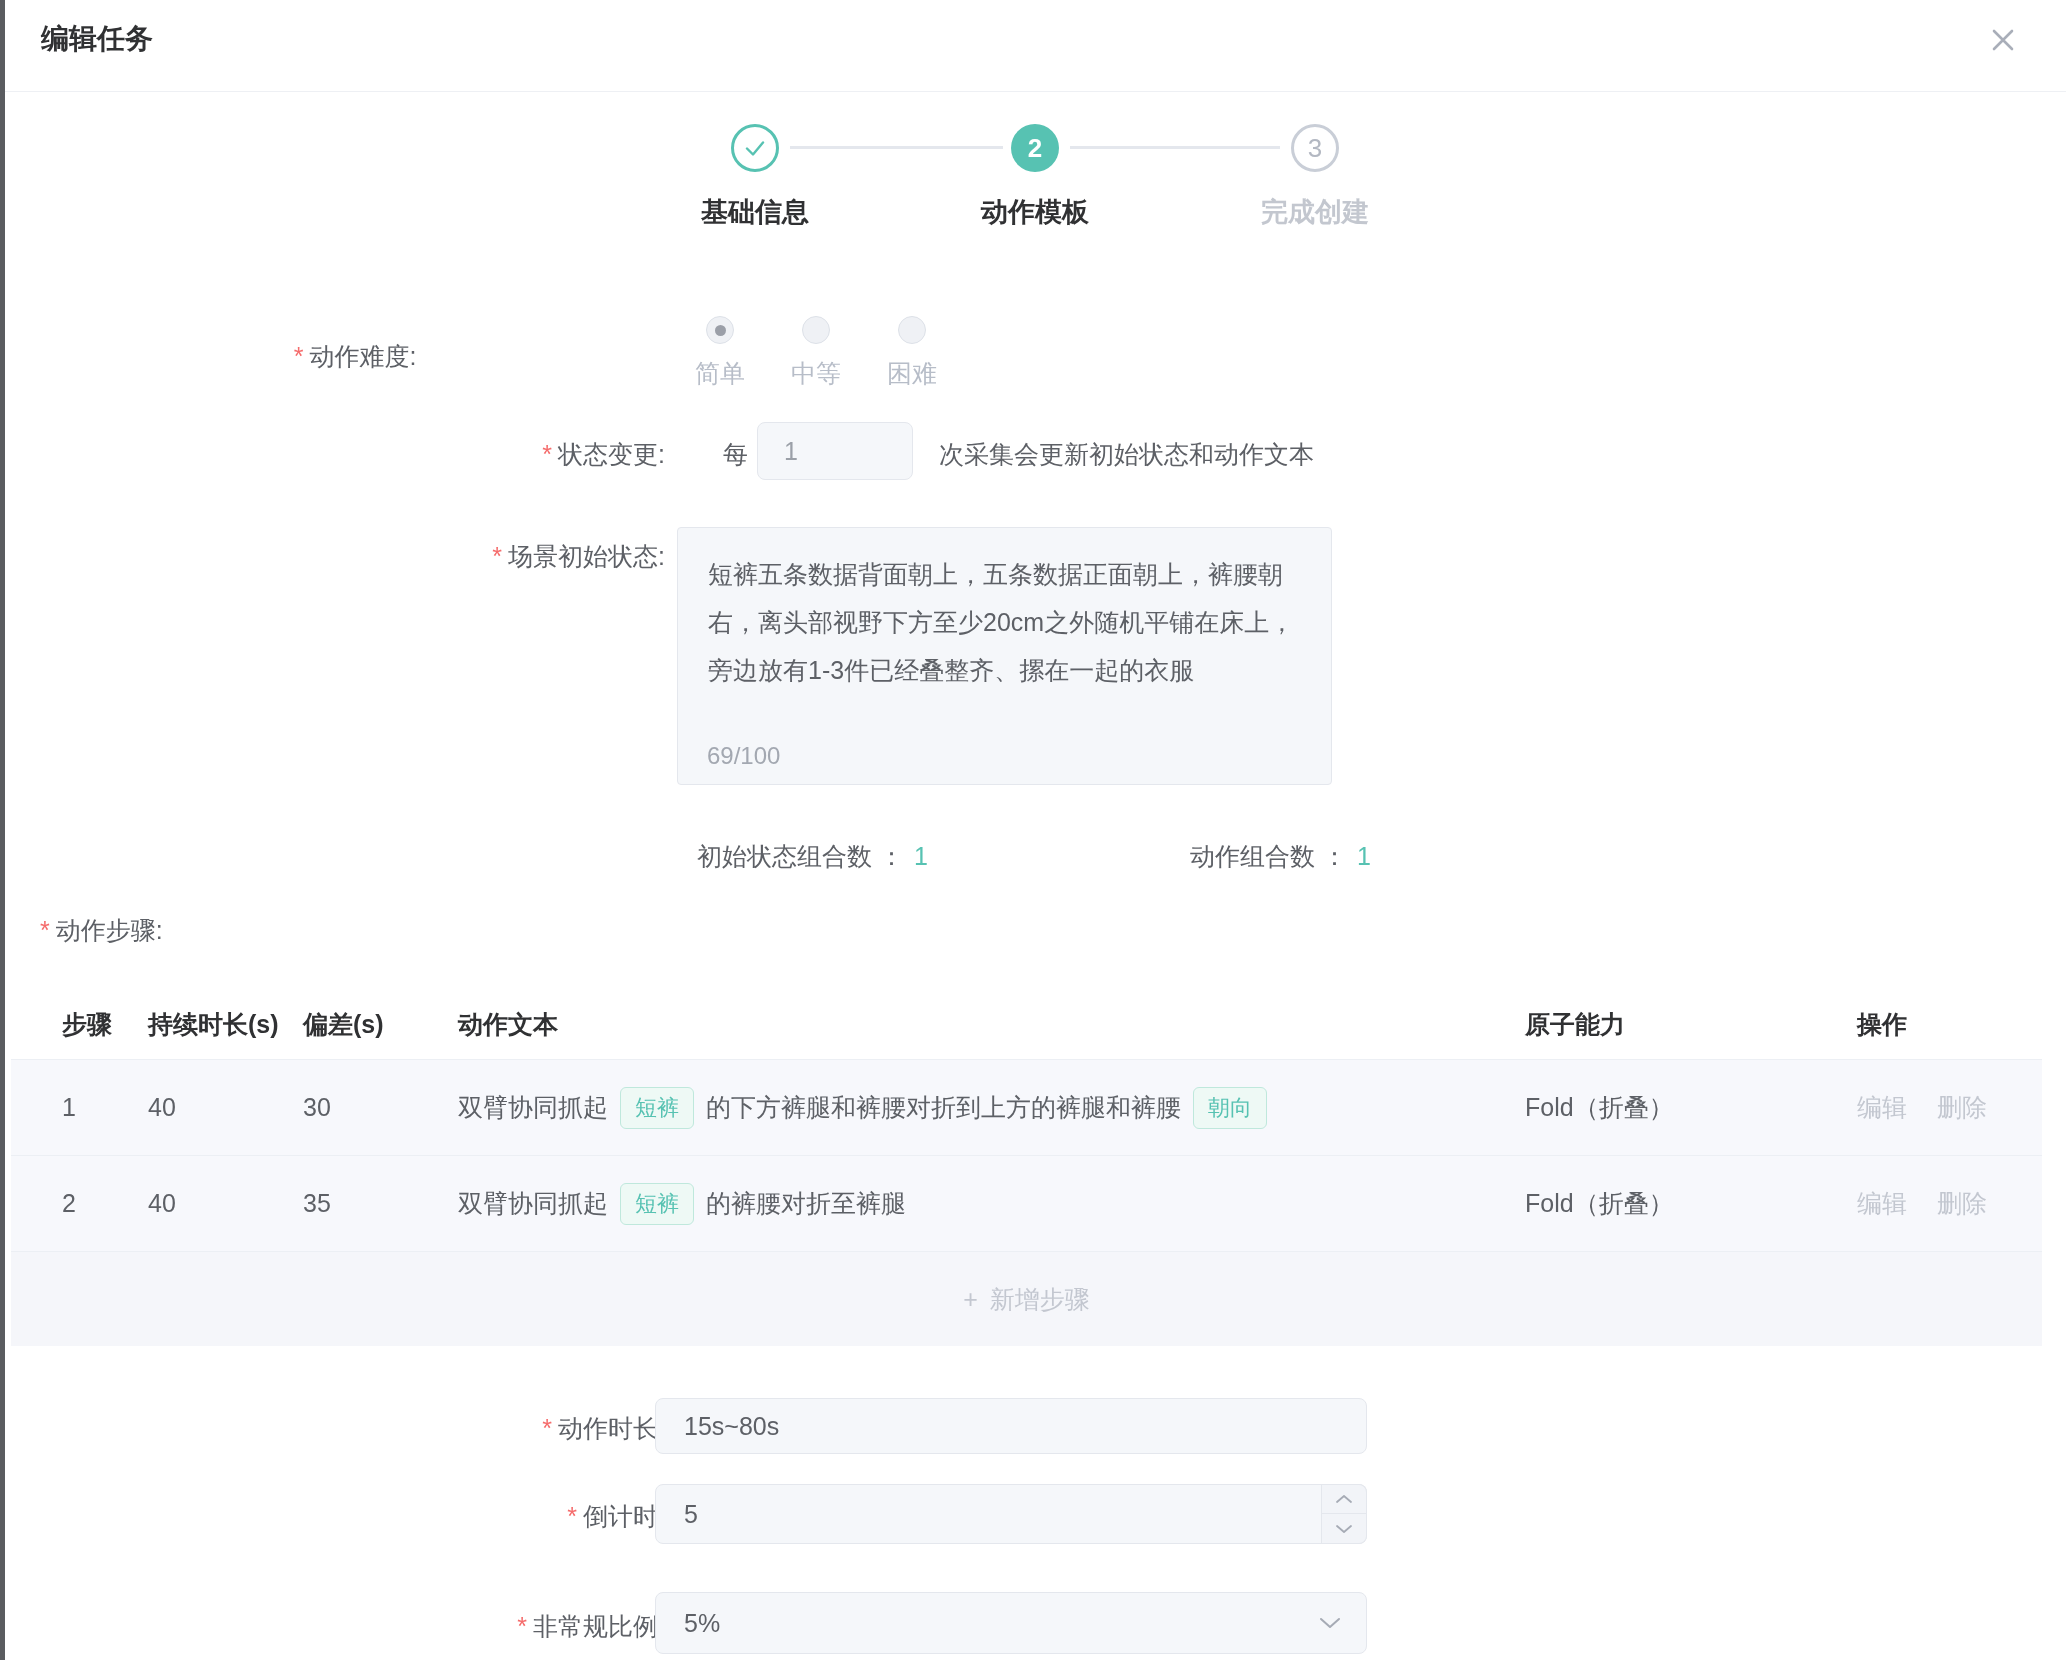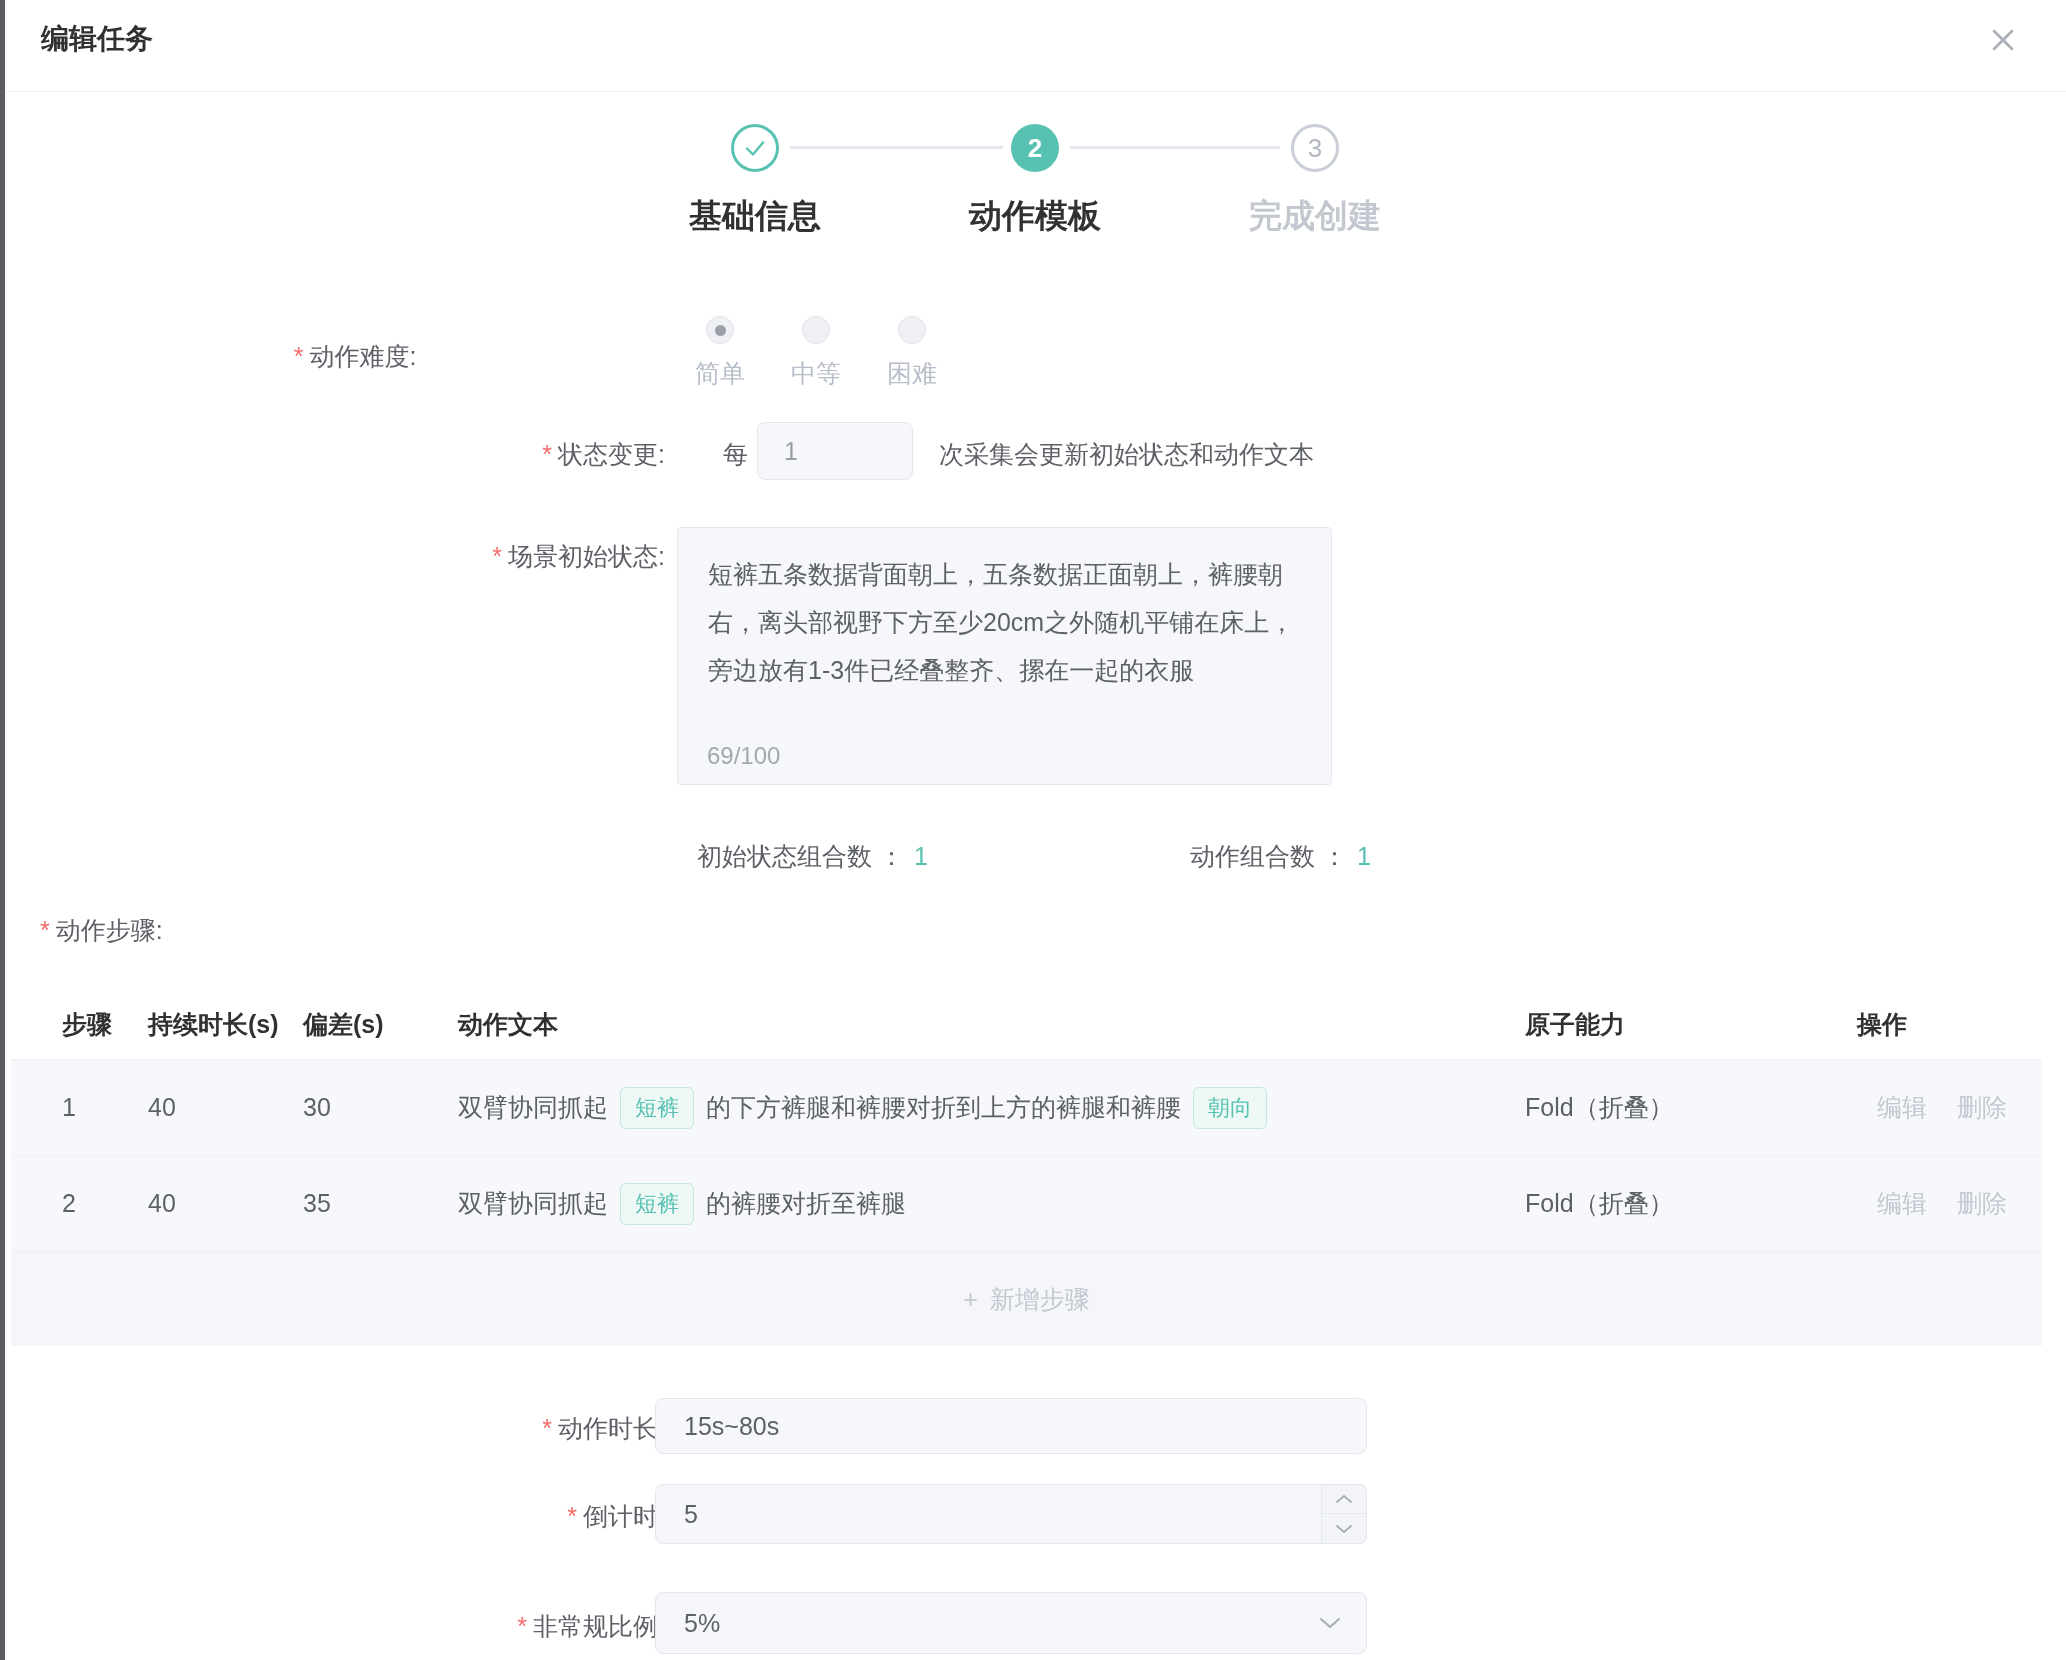--- a/index.html
+++ b/index.html
@@ -13,21 +13,21 @@
   .dlg-header { position:absolute; left:0; top:0; right:0; height:92px; border-bottom:1px solid #eef0f4; }
   .dlg-title { position:absolute; left:36px; top:20px; font-size:28px; font-weight:700; color:var(--text_primary); }
   .dlg-close { position:absolute; left:1976px; top:18px; width:44px; height:44px; display:flex; align-items:center; justify-content:center; cursor:pointer; }
 
   
   .step-circle { position:absolute; top:124px; width:48px; height:48px; border-radius:50%; display:flex; align-items:center; justify-content:center; background:#fff; }
   .step-done { border:3px solid var(--accent); }
   .step-active { background:var(--accent); color:#fff; font-size:26px; font-weight:700; }
   .step-pending { border:3px solid #c9ced7; color:#b3b8c2; font-size:26px; }
   .step-line { position:absolute; top:146px; height:3px; background:#e4e7ed; }
-  .step-label { position:absolute; top:194px; width:240px; text-align:center; font-size:33px; font-weight:700; color:var(--text_primary); }
+  .step-label { position:absolute; top:194px; width:240px; text-align:center; font-size:27px; font-weight:700; color:var(--text_primary); }
   .step-label.pending { color:#c3c7cf; }
 
   
   .frm-label { position:absolute; left:40px; width:620px; text-align:right; font-size:25px; color:var(--text_regular); }
   .req { color:var(--danger); margin-right:6px; }
 
   
   .radio-group { position:absolute; left:690px; top:331px; height:44px; display:flex; align-items:center; gap:46px; }
   .radio-opt { display:flex; align-items:center; gap:13px; font-size:25px; color:#b7bdc8;flex-direction:column; }
   .radio-dot { width:28px; height:28px; border-radius:50%; background:#eff1f5; border:1px solid #dde1e8; display:flex; align-items:center; justify-content:center; }
@@ -52,21 +52,21 @@
   
   .steps-label { position:absolute; left:35px; top:914px; font-size:25px; color:var(--text_regular); }
 
   
   .tbl { position:absolute; left:6px; right:24px; top:990px; }
   .tbl-row { display:grid; grid-template-columns:86px 155px 155px 1067px 332px auto; padding-left:51px; align-items:center; font-size:25px; }
   .tbl-head { height:69px; font-weight:700; color:var(--text_primary); background:#fff; }
   .tbl-body-row { height:96px; background:var(--row_bg); border-top:1px solid #eceff4; color:var(--text_regular); }
   .cell-text { display:flex; align-items:center; white-space:nowrap; overflow:hidden; }
   .tag { display:inline-flex; align-items:center; margin:0 12px; padding:5px 14px; border-radius:6px; font-size:22px; background:var(--accent_bg); border:1px solid var(--accent_border); color:var(--accent);font-family:Liberation Mono, monospace; }
-  .cell-ops { display:flex; gap:30px; color:#c3c7d0;margin-left:20px; }
+  .cell-ops { display:flex; gap:30px; color:#c3c7d0; }
   .op-btn { cursor:pointer; }
   .add-band { height:95px; background:var(--band_bg); border-top:1px solid #eceff4; display:flex; align-items:center; justify-content:center; gap:12px; font-size:25px; color:#c3c7d0; cursor:pointer; }
 
   
   .dur-input { position:absolute; left:650px; top:1398px; width:712px; height:56px; padding-left:28px; }
   .cd-input { position:absolute; left:650px; top:1484px; width:712px; height:60px; padding-left:28px; }
   .spinner { position:absolute; left:1316px; top:1484px; width:46px; height:60px; border-left:1px solid var(--border); }
   .spin-btn { width:100%; height:30px; background:#f2f4f8; display:flex; align-items:center; justify-content:center; cursor:pointer; border:1px solid var(--border); }
   .spin-up { border-radius:0 8px 0 0; border-left:none; }
   .spin-down { border-top:none; border-left:none; border-radius:0 0 8px 0; }

